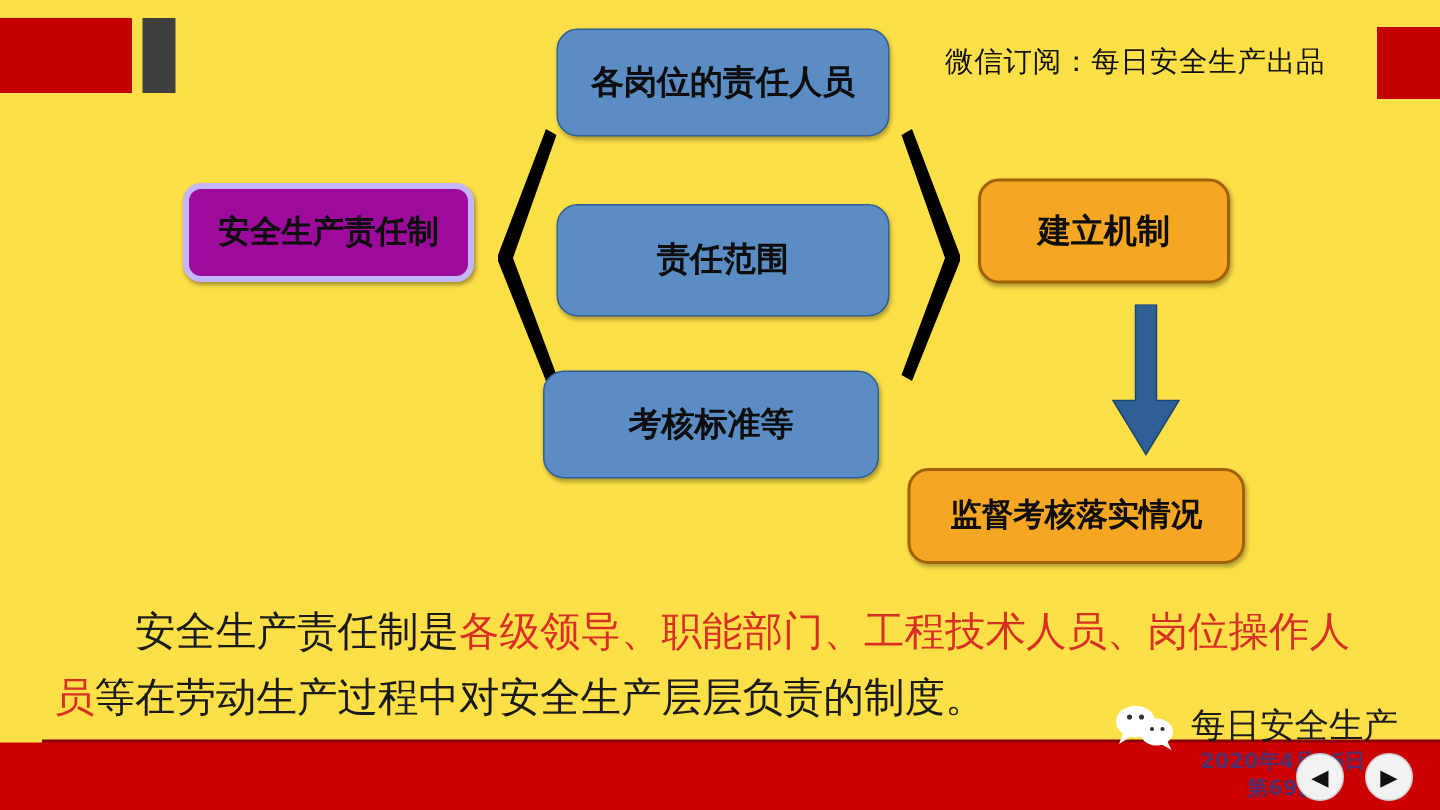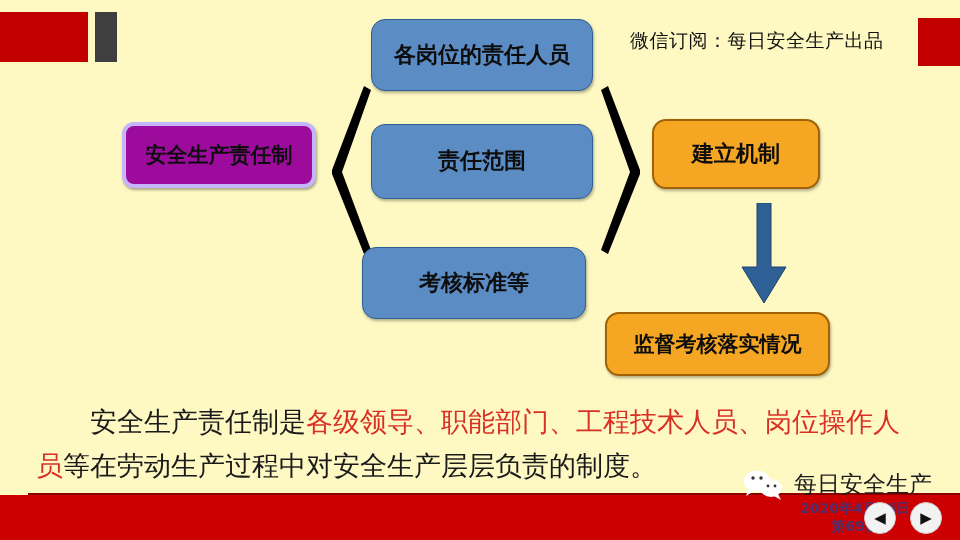--- a/index.html
+++ b/index.html
@@ -4,21 +4,21 @@
 <style>
   html, body {
     margin: 0;
     padding: 0;
     background: #ffffff;
   }
   #slide {
     position: relative;
     width: 960px;
     height: 540px;
-    background: #fef9c3;
+    background: #fde047;
     overflow: hidden;
     font-family: "Liberation Sans", "DejaVu Sans", sans-serif;
   }
 
   
   .deco-red-tl {
     position: absolute;
     left: 0; top: 12px;
     width: 88px; height: 50px;
     background: #c20000;
@@ -86,21 +86,21 @@
   }
   .node-blue {
     background: #5b8cc3;
     border: 1px solid #2e5party;
     border: 1px solid #2e5f95;
     font-size: 22px;
     box-shadow: 1px 2px 3px rgba(0,0,0,0.30);
     text-align: center;
   }
   .node-blue-1 { left: 371px; top: 19px;  width: 222px; height: 72px; }
-  .node-blue-2 { left: 371px; top: 124px; width: 222px; height: 75px; font-family: Liberation Serif, serif; }
+  .node-blue-2 { left: 371px; top: 136px; width: 222px; height: 75px; font-family: Liberation Serif, serif; }
   .node-blue-3 { left: 362px; top: 247px; width: 224px; height: 72px; }
 
   .node-orange {
     background: #f5a623;
     border: 2px solid #a16207;
     box-shadow: 1px 2px 3px rgba(0,0,0,0.30);
   }
   .node-orange-1 {
     left: 652px; top: 119px;
     width: 168px; height: 70px;
@@ -142,21 +142,21 @@
     text-indent: 54px;
     font-family: "DejaVu Sans", sans-serif;
   }
   .body-text .hl { color: #d93025; }
 
   
   .wechat-badge {
     position: absolute;
     left: 742px; top: 468px;
     display: flex;
-    align-items: center;
+    align-items: flex-start;
     gap: 8px;
   }
   .wechat-mark {
     width: 44px; height: 32px;
     flex: 0 0 auto;
   }
   .wechat-name {
     font-size: 23px;
     color: #1c1c1c;
     white-space: nowrap;

